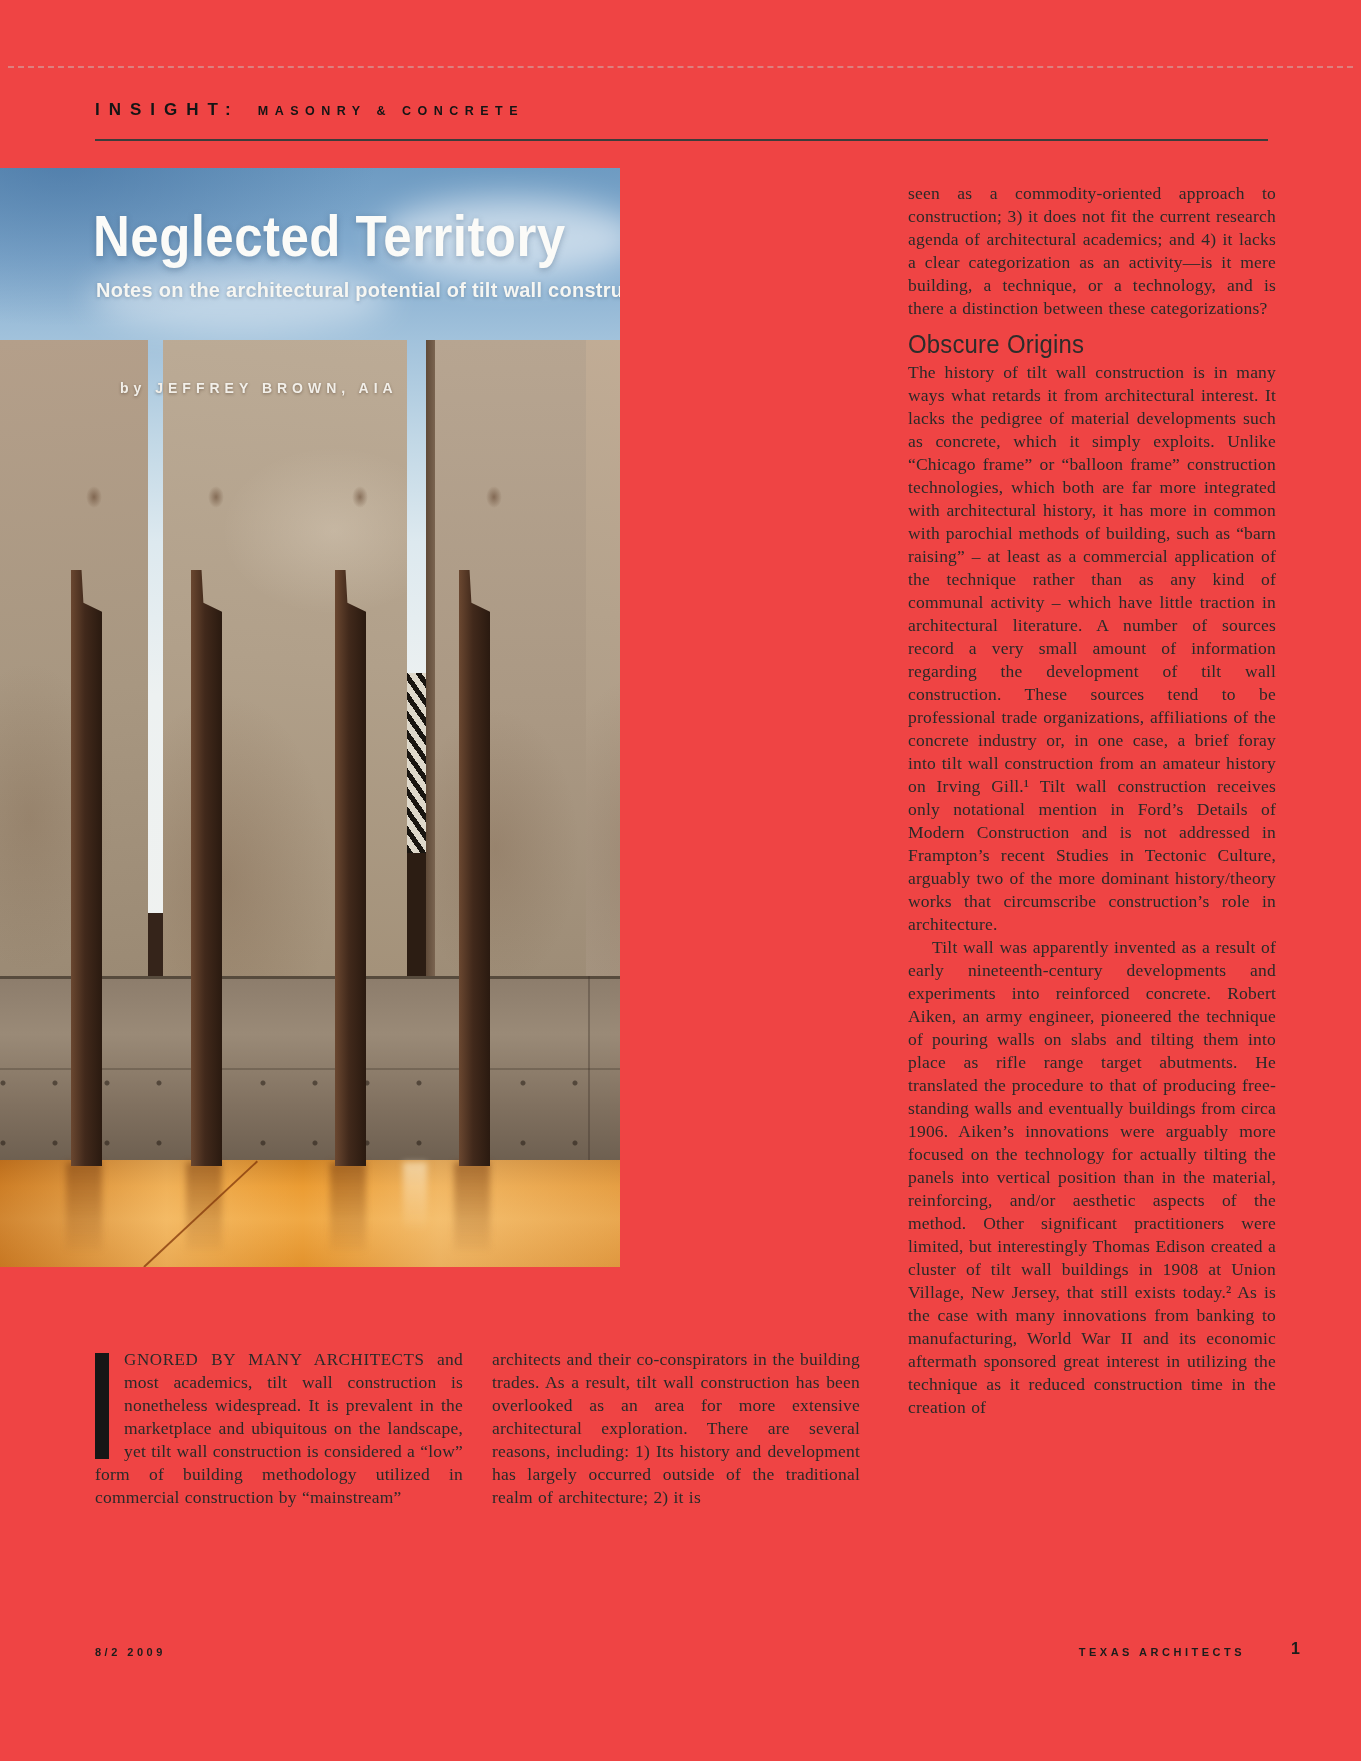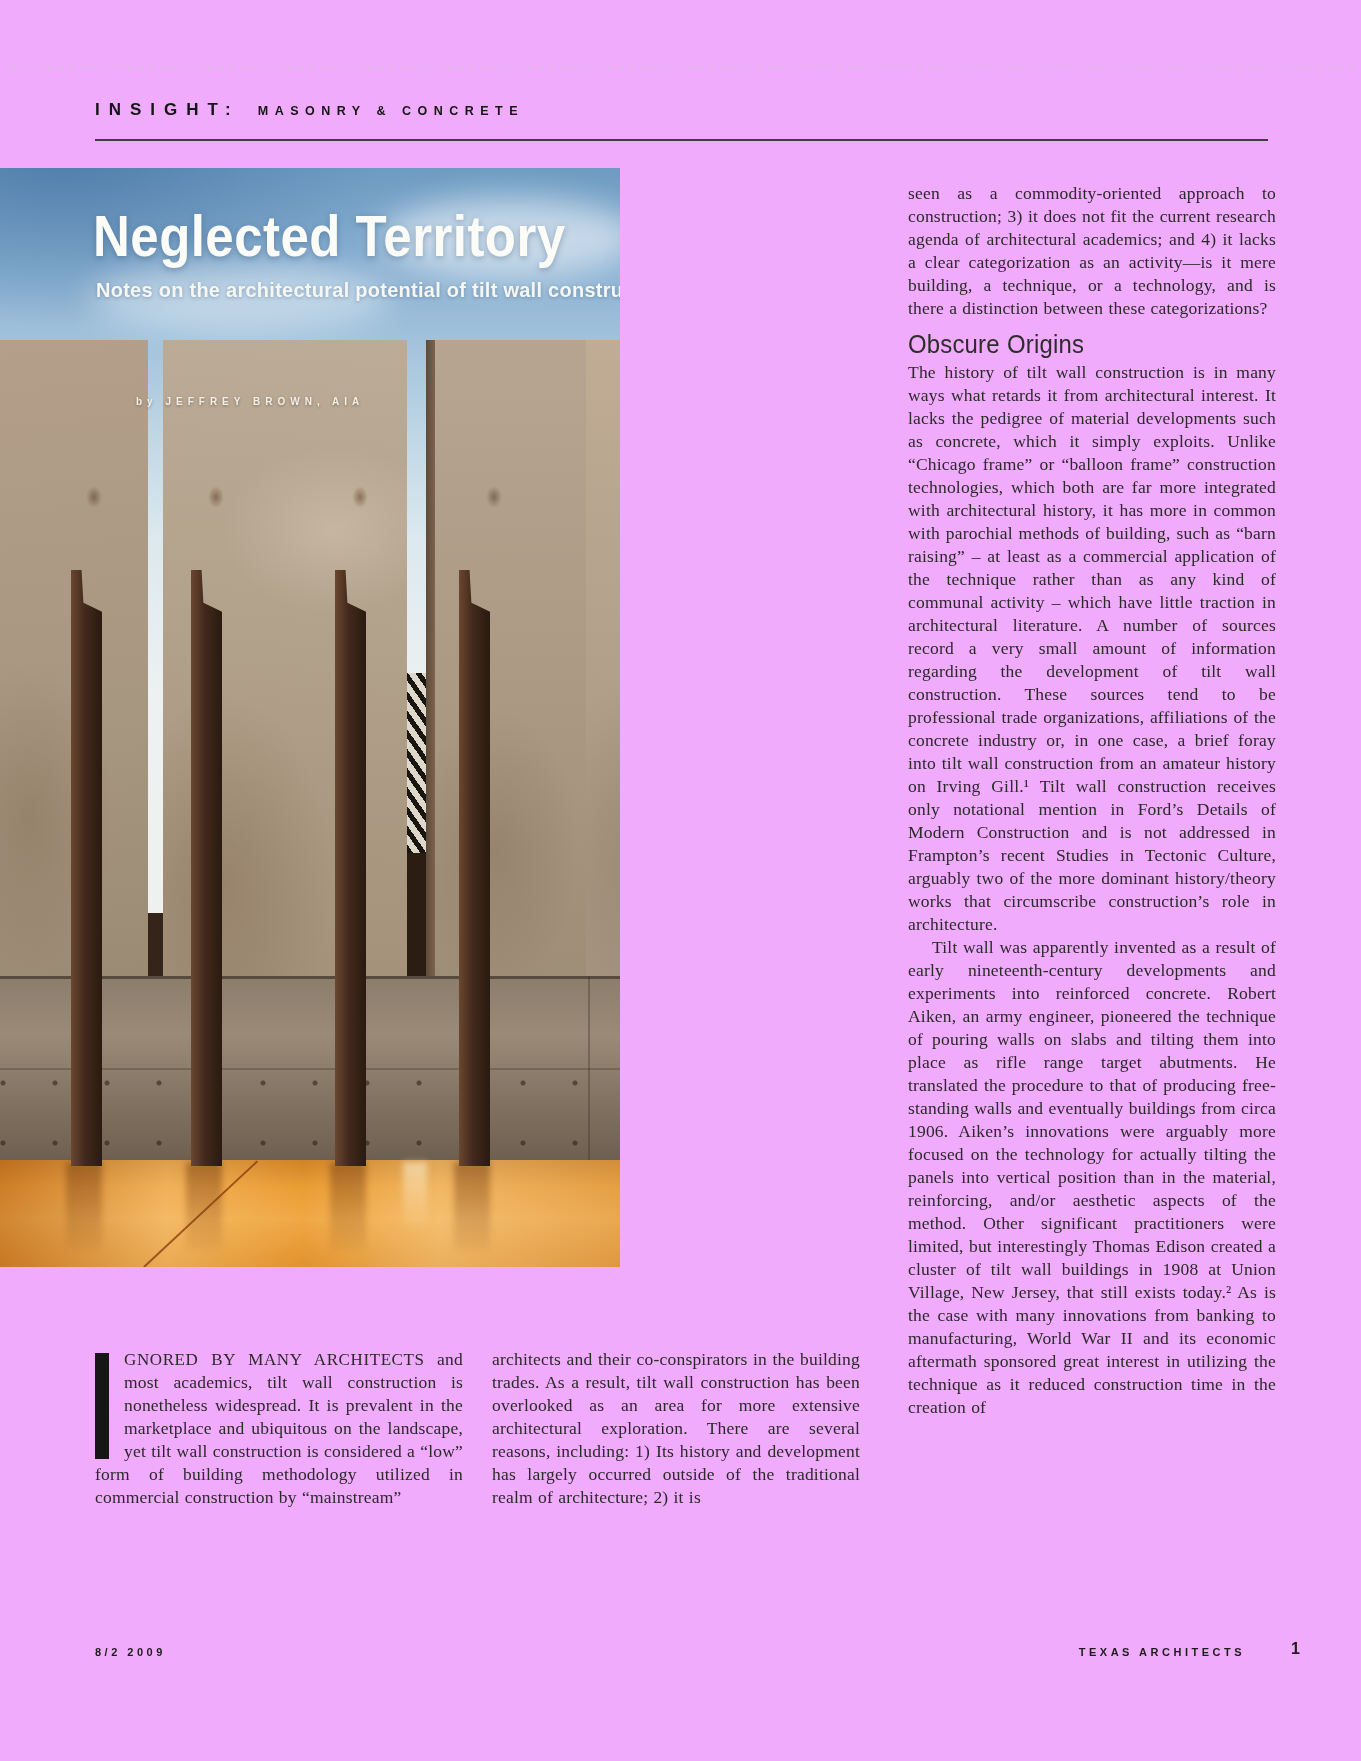--- a/index.html
+++ b/index.html
@@ -1,17 +1,17 @@
 <!DOCTYPE html>
 <html><head>
 <meta charset="utf-8">
 <style>
   html,body{margin:0;padding:0;}
   body{background:#e8e8e6;}
-  .page{position:relative;width:1361px;height:1761px;background:#f0abfc;overflow:hidden;
+  .page{position:relative;width:1361px;height:1761px;background:#ef4444;overflow:hidden;
         font-family:"Liberation Serif",serif;color:#262626;}
 
   
   .scan-line{position:absolute;left:8px;right:8px;top:66px;border-top:2px dashed #c9c9c5;opacity:.45;}
 
   
   .kicker{position:absolute;left:95px;top:100px;white-space:nowrap;font-family:"Liberation Sans",sans-serif;color:#151515;}
   .kicker-label{font-size:17px;font-weight:bold;letter-spacing:9px;}
   .kicker-topic{font-size:12.5px;font-weight:bold;letter-spacing:6.5px;margin-left:18px;}
   .kicker-rule{position:absolute;left:95px;width:1173px;top:139px;height:0;border-top:2px solid #3d3d3b;}
@@ -85,22 +85,22 @@
   .floor-seam{left:258px;top:994px;width:155px;height:2px;background:rgba(130,55,10,.75);transform:rotate(137deg);transform-origin:0 0;}
   .floor-seam2{left:688px;top:1042px;width:100px;height:2px;background:rgba(150,70,15,.3);transform:rotate(38deg);transform-origin:0 0;}
 
   
   .hero-title{left:93px;top:34px;margin:0;font-family:"Liberation Sans",sans-serif;font-weight:bold;
       font-size:58px;color:#fbfbf8;letter-spacing:.5px;transform:scaleX(.88);transform-origin:0 0;
       text-shadow:0 2px 7px rgba(40,70,100,.35);white-space:nowrap;}
   .hero-sub{left:96px;top:110px;margin:0;font-family:"Liberation Sans",sans-serif;font-weight:bold;
       font-size:21px;color:#f6f6f2;letter-spacing:.3px;transform:scaleX(.95);transform-origin:0 0;
       text-shadow:0 1px 4px rgba(40,70,100,.35);white-space:nowrap;}
-  .hero-byline{left:120px;top:212px;margin:16px;font-family:"Liberation Sans",sans-serif;font-weight:bold;
-      font-size:10px;color:#f2efe9;letter-spacing:5px;text-shadow:0 1px 3px rgba(60,40,25,.45);white-space:nowrap;}
+  .hero-byline{left:120px;top:212px;margin:0;font-family:"Liberation Sans",sans-serif;font-weight:bold;
+      font-size:14px;color:#f2efe9;letter-spacing:5px;text-shadow:0 1px 3px rgba(60,40,25,.45);white-space:nowrap;}
 
   
   .bodytext{font-size:17.5px;line-height:23px;letter-spacing:.2px;word-spacing:.6px;
       text-align:justify;color:#2a2a28;}
   .right-col{position:absolute;left:908px;top:182px;width:368px;}
   .right-col p{margin:0;}
   .section-heading{margin:13px 0 5px 0;font-family:"Liberation Sans",sans-serif;font-weight:500;
       font-size:26px;color:#2d2d2b;letter-spacing:.2px;transform:scaleX(.92);transform-origin:0 0;white-space:nowrap;}
   .indent{text-indent:24px;}
 

